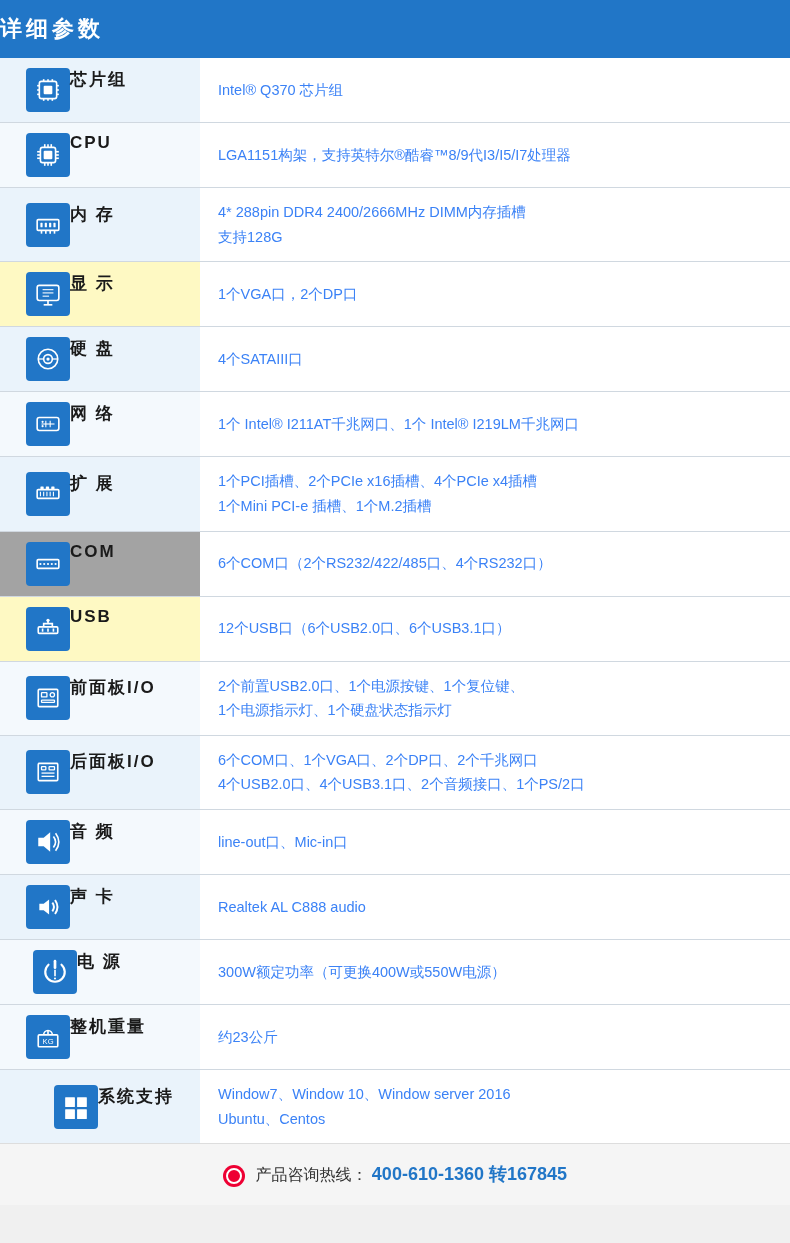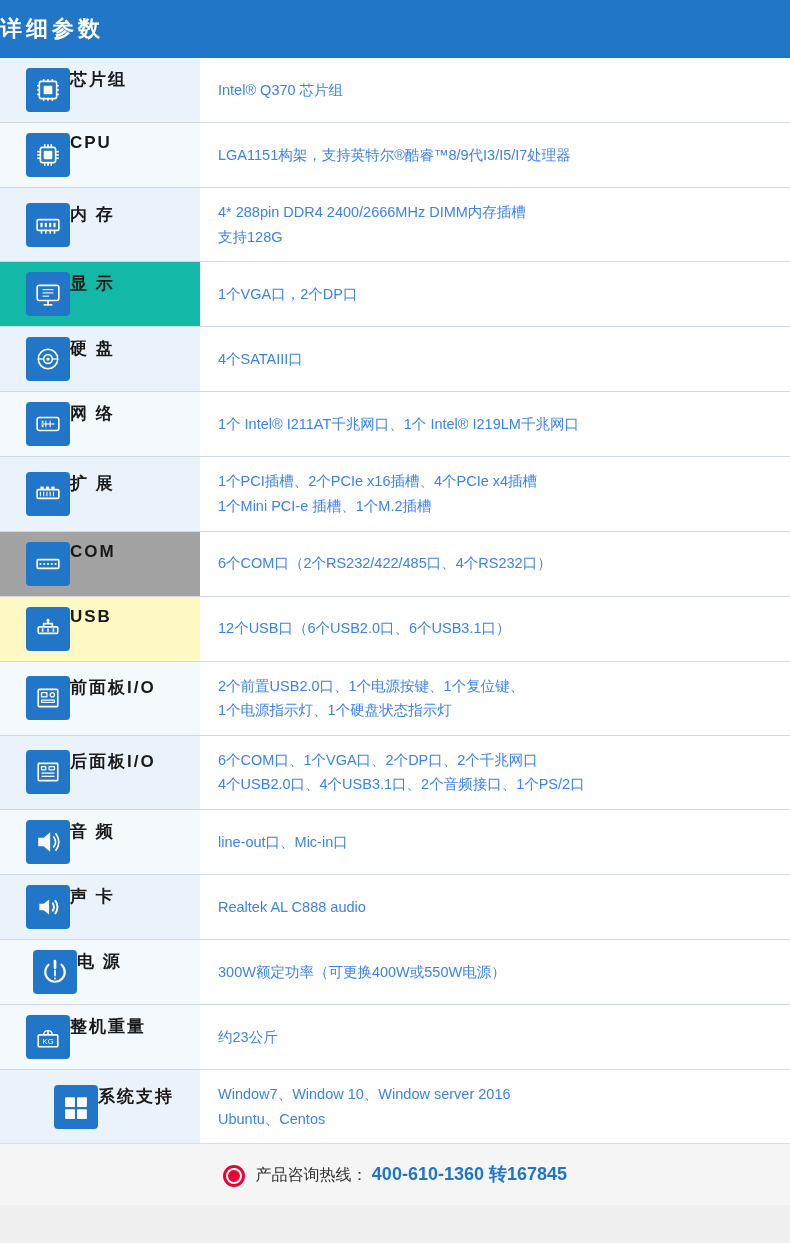--- a/index.html
+++ b/index.html
@@ -181,21 +181,21 @@
                   <line x1="14" y1="17" x2="14" y2="20" stroke="#fff" stroke-width="1.5"></line>
                   <line x1="18" y1="17" x2="18" y2="20" stroke="#fff" stroke-width="1.5"></line>
                 </svg>
         </div>
         <span class="label-text">内  存</span>
       </div>
     </td>
     <td class="value-cell">4* 288pin DDR4 2400/2666MHz DIMM内存插槽<br>支持128G</td>
   </tr>
         <tr>
-    <td class="label-cell" style="background:#14b8a6;">
+    <td class="label-cell" style="background:#fef9c3;">
       <div class="label-inner">
         <div class="icon-box">
           <svg viewBox="0 0 24 24">
                   <rect x="2" y="4" width="20" height="14" rx="2" fill="none" stroke="#fff" stroke-width="1.5"></rect>
                   <line x1="8" y1="22" x2="16" y2="22" stroke="#fff" stroke-width="1.5"></line>
                   <line x1="12" y1="18" x2="12" y2="22" stroke="#fff" stroke-width="1.5"></line>
                   <line x1="7" y1="8" x2="17" y2="8" stroke="#fff" stroke-width="1"></line>
                   <line x1="7" y1="11" x2="17" y2="11" stroke="#fff" stroke-width="1"></line>
                   <line x1="7" y1="14" x2="13" y2="14" stroke="#fff" stroke-width="1"></line>
                 </svg>

